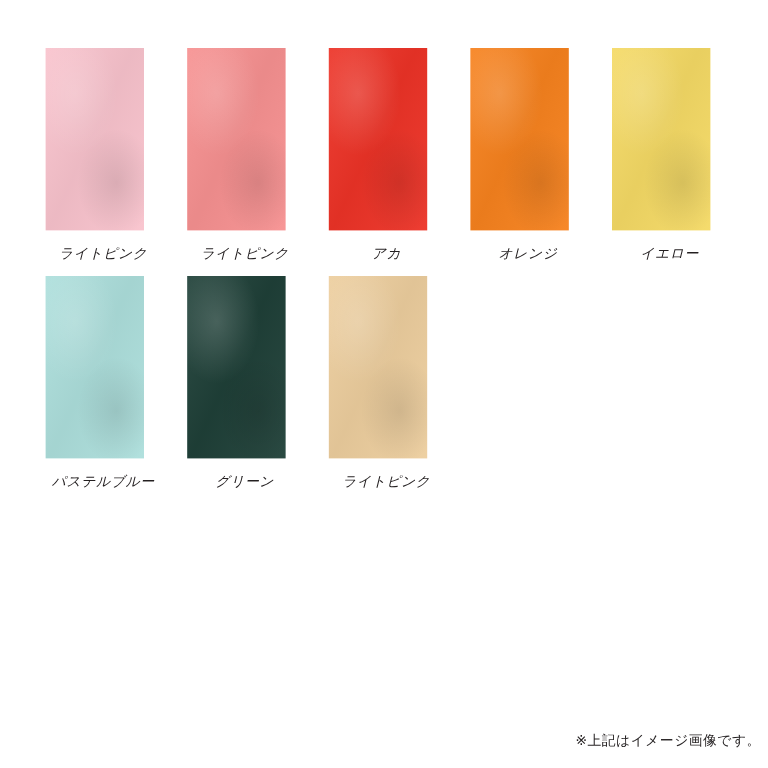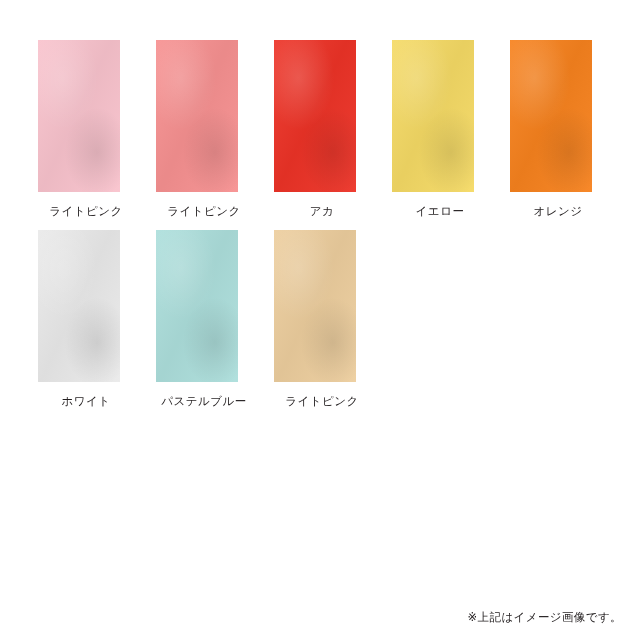--- a/index.html
+++ b/index.html
@@ -63,24 +63,25 @@
   .swatch-label {
     margin-top: 12px;
     margin-left: 11px;
     width: 96px;
     text-align: center;
     font-size: 11.5px;
     line-height: 14px;
     color: #231f20;
     letter-spacing: 0.5px;
     white-space: nowrap;
+    font-style: italic;
   }
   .board-footnote {
     position: absolute;
-    right: 18px;
+    right: 6px;
     bottom: 16px;
     font-size: 11.5px;
     line-height: 14px;
     color: #231f20;
     letter-spacing: 0.4px;
     white-space: nowrap;
   }
 </style>
 </head>
 <body>
@@ -93,34 +94,34 @@
       </div>
       <div class="swatch-cell">
         <div class="swatch-chip" style="background-color: rgb(247, 145, 145);"></div>
         <div class="swatch-label">ライトピンク</div>
       </div>
       <div class="swatch-cell">
         <div class="swatch-chip" style="background-color: rgb(237, 51, 39);"></div>
         <div class="swatch-label">アカ</div>
       </div>
       <div class="swatch-cell">
+        <div class="swatch-chip" style="background-color: rgb(247, 130, 30);"></div>
+        <div class="swatch-label">オレンジ</div>
+      </div>
+      <div class="swatch-cell">
         <div class="swatch-chip" style="background-color: rgb(245, 218, 101);"></div>
         <div class="swatch-label">イエロー</div>
       </div>
       <div class="swatch-cell">
-        <div class="swatch-chip" style="background-color: rgb(247, 130, 30);"></div>
-        <div class="swatch-label">オレンジ</div>
+        <div class="swatch-chip" style="background-color: rgb(173, 223, 220);"></div>
+        <div class="swatch-label">パステルブルー</div>
       </div>
       <div class="swatch-cell">
-        <div class="swatch-chip" style="background-color: rgb(234, 234, 234);"></div>
-        <div class="swatch-label">ホワイト</div>
-      </div>
-      <div class="swatch-cell">
-        <div class="swatch-chip" style="background-color: rgb(173, 223, 220);"></div>
-        <div class="swatch-label">パステルブルー</div>
+        <div class="swatch-chip" style="background-color: rgb(31, 64, 56);"></div>
+        <div class="swatch-label">グリーン</div>
       </div>
       <div class="swatch-cell">
         <div class="swatch-chip" style="background-color: rgb(237, 206, 158);"></div>
         <div class="swatch-label">ライトピンク</div>
       </div>
       <div class="swatch-cell is-empty">
         <div class="swatch-chip"></div>
         <div class="swatch-label"></div>
       </div>
     </div>

